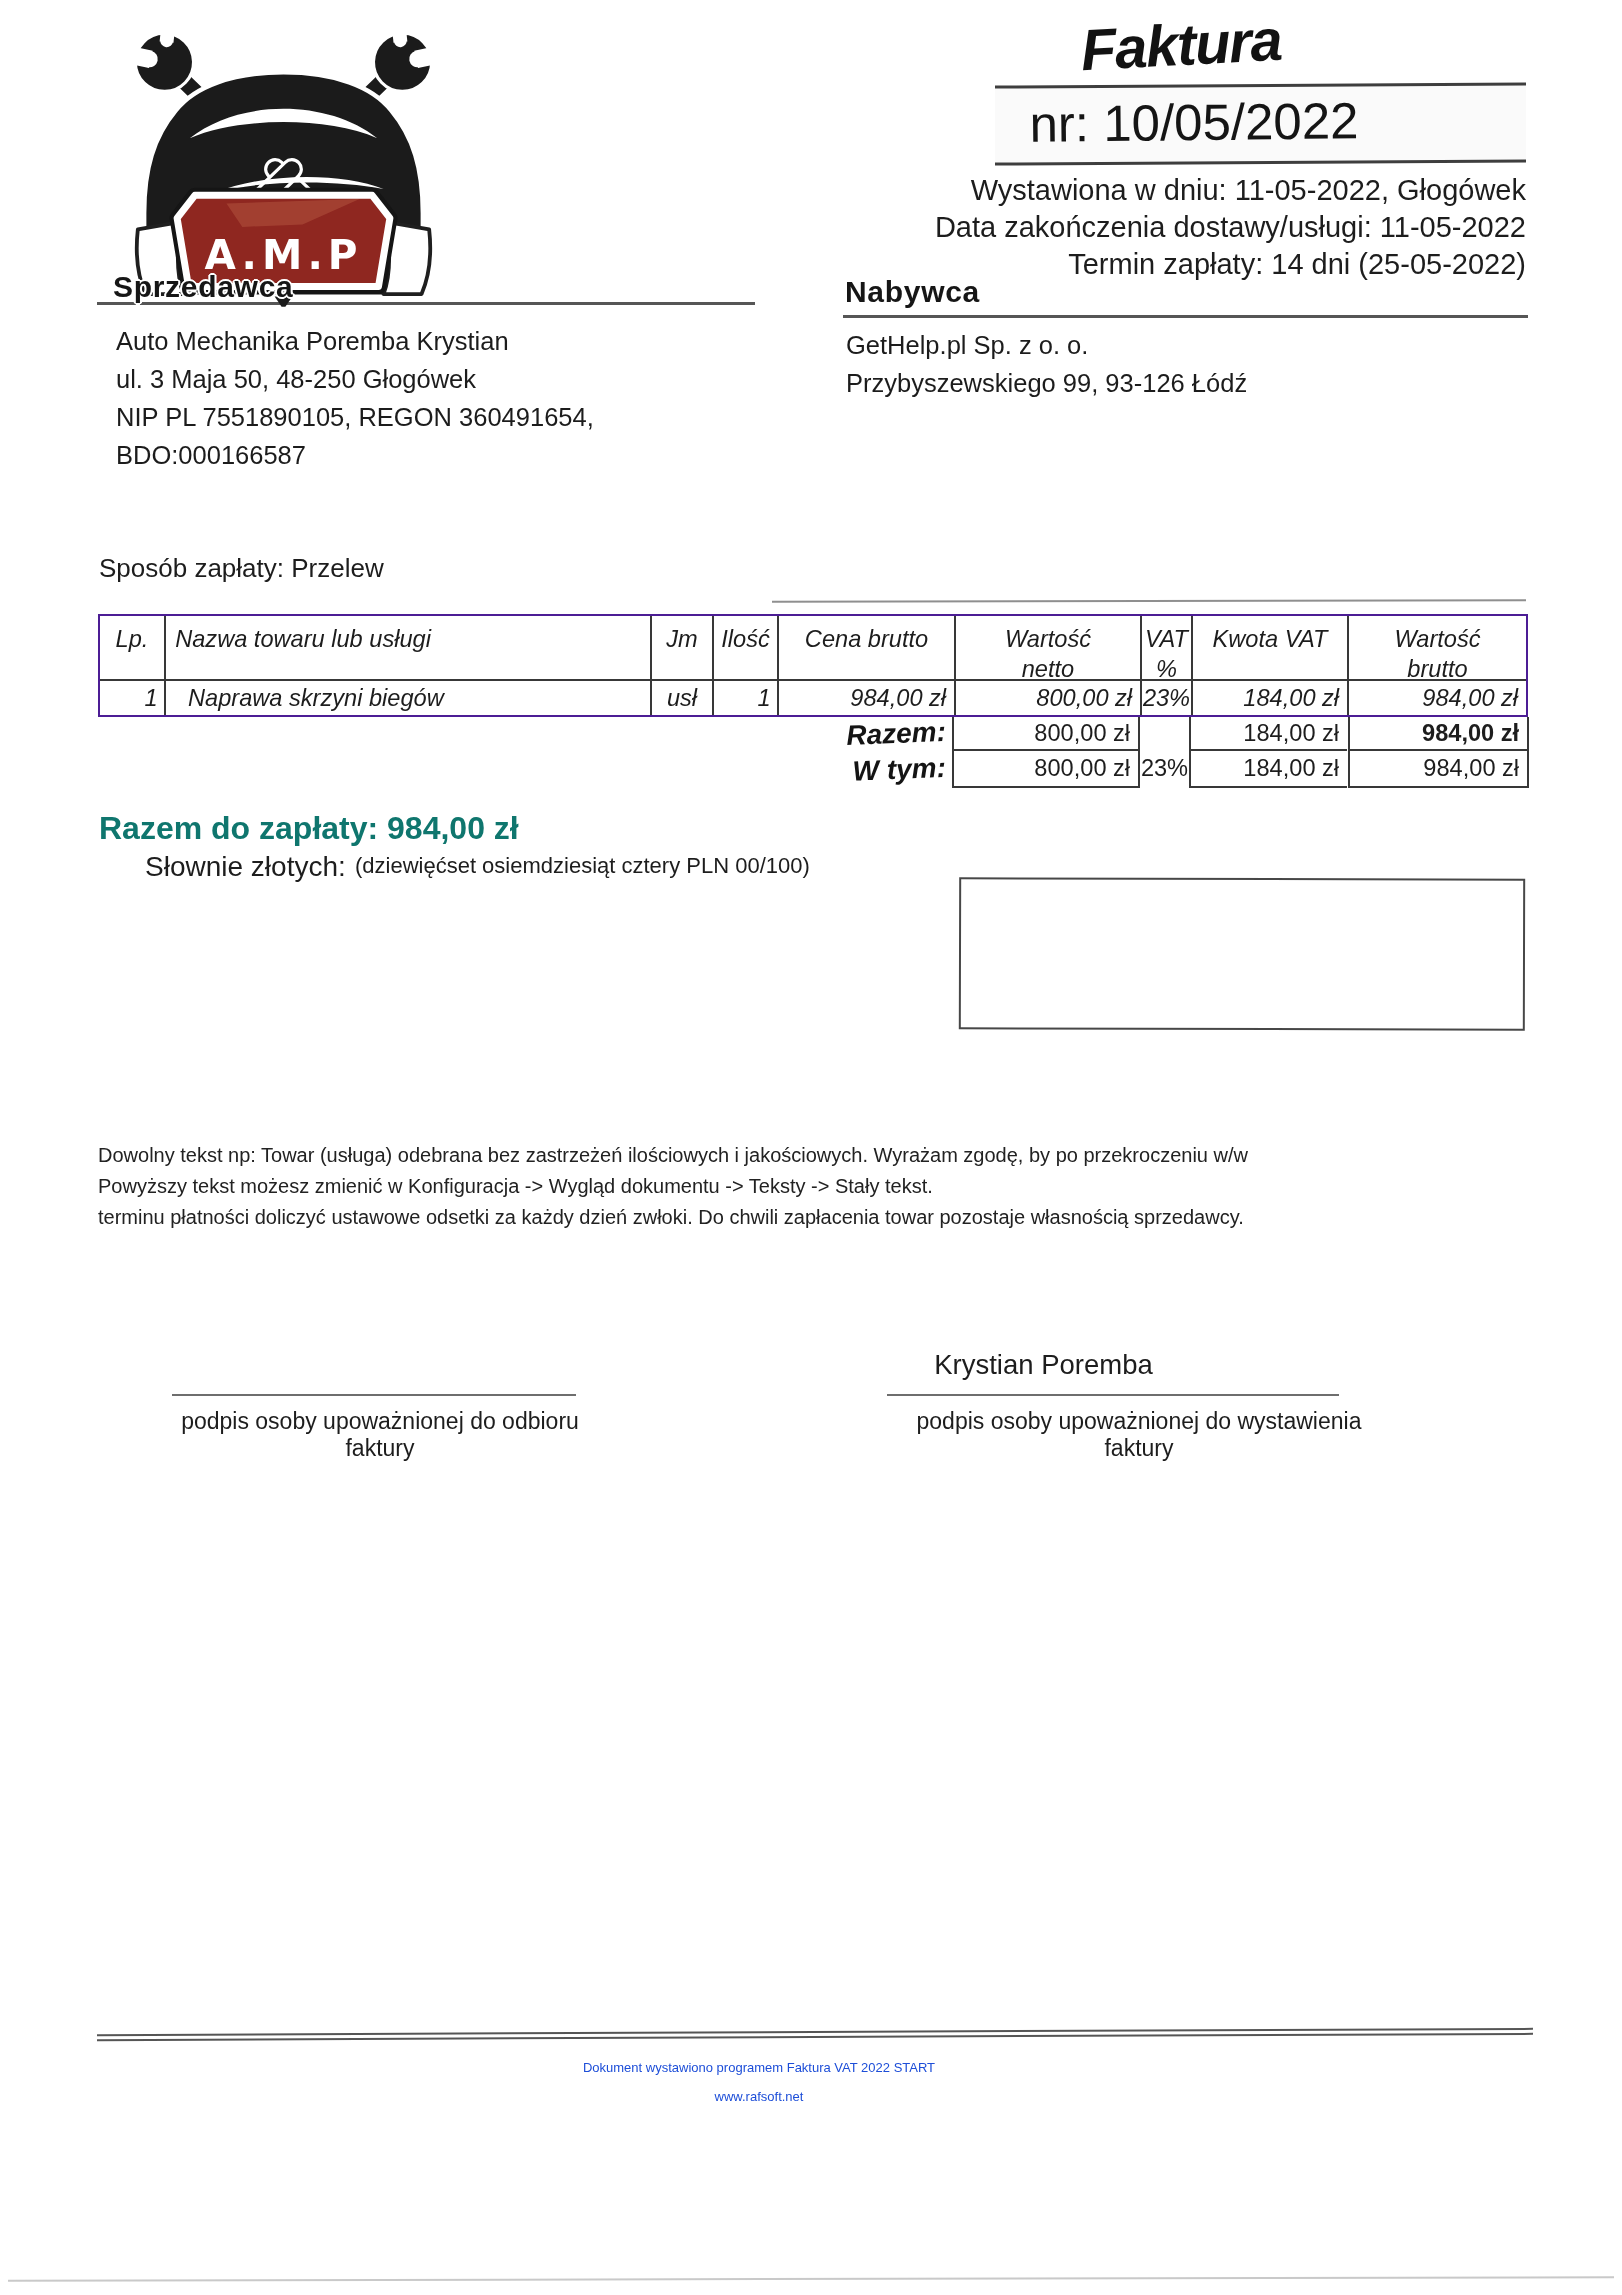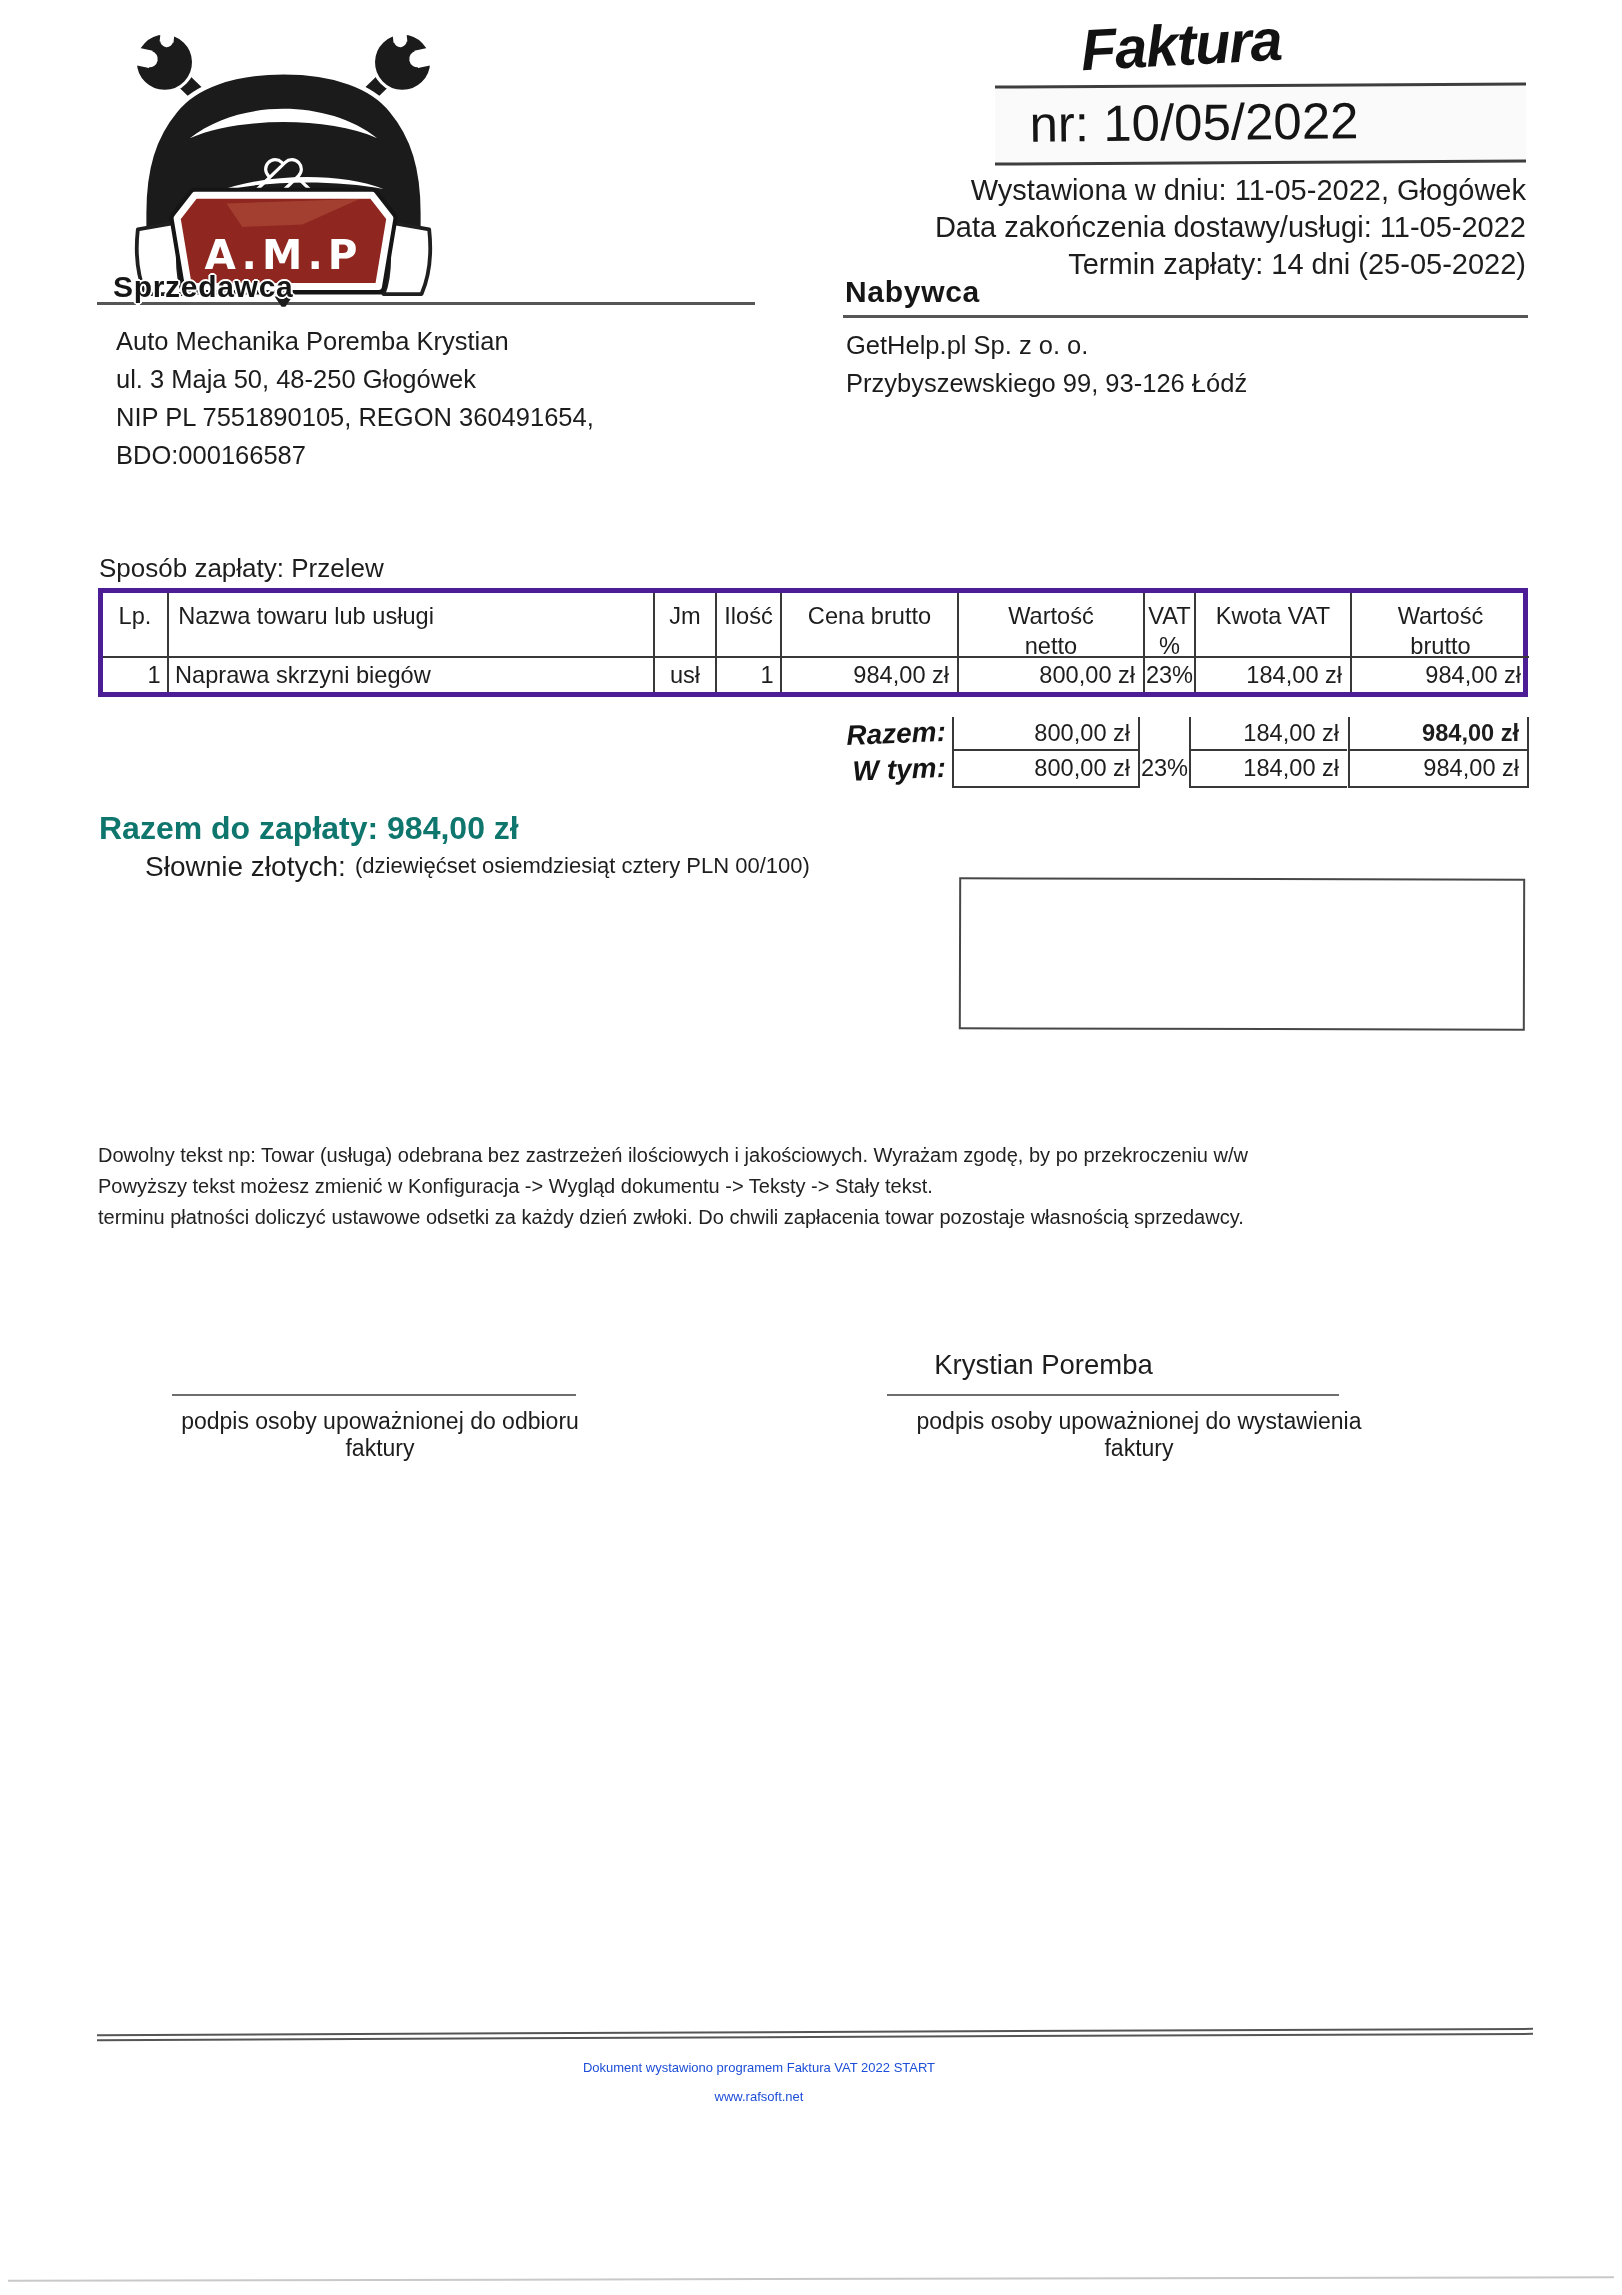--- a/index.html
+++ b/index.html
@@ -28,32 +28,32 @@
   .hdr-line { position:absolute; left:995px; width:531px; height:3.3px; background:#3e3e3e; transform:rotate(-0.35deg); }
   .number {
     position:absolute; left:1011px; top:93px; width:366px; text-align:center;
     font-size:51px; font-weight:400; letter-spacing:0px; transform:rotate(-0.6deg); color:#151515;
   }
   .dates { position:absolute; left:883px; top:172px; width:643px; text-align:right; font-size:29px; line-height:37px; }
   
   .payment { position:absolute; left:99px; top:553px; font-size:26px; }
   
   .tbl {
-    position:absolute; left:98px; top:588px; width:1430px;
-    border:5px solid #4c1d95; display:grid;
+    position:absolute; left:98px; top:614px; width:1430px;
+    border:2px solid #4c1d95; display:grid;
     grid-template-columns:64px 486px 62px 65px 177px 186px 51px 156px 179px;
-    grid-template-rows:65px 34px; background:#fff;
+    grid-template-rows:65px 34px; background:#fff;font-style:italic;
   }
   .c { border-left:2px solid #383838; font-size:23.6px; display:flex; }
   .c.first { border-left:none; }
   .hc { border-bottom:2px solid #383838; padding-top:7.9px; justify-content:center; align-items:flex-start; text-align:center; white-space:pre-line; line-height:30px; }
   .hc.name { justify-content:flex-start; padding-left:9.2px; }
   .dc { align-items:center; }
   .dc.num { justify-content:flex-end; padding-right:6.5px; }
-  .dc.name { padding-left:6px;text-align:center; }
+  .dc.name { padding-left:22px;text-align:center; }
   .dc.ctr { justify-content:center;text-align:right; }
   .dc.money { justify-content:flex-end; padding-right:7.9px; }
   
   .totals { position:absolute; left:98px; top:717px; width:1430px; height:73px; }
   .tcell { position:absolute; font-size:23.6px; display:flex; align-items:center; justify-content:flex-end; padding-right:7.9px; background:#fff; }
   .bl { border-left:2px solid #383838; } .br { border-right:2px solid #383838; } .bb { border-bottom:2px solid #383838; }
   .tot-label { position:absolute; width:285px; text-align:right; font-size:28px; font-weight:bold; font-style:italic; transform:rotate(-2.5deg); color:#141414; }
   
   .total-due { position:absolute; left:99px; top:810px; font-size:32px; font-weight:bold; color:#0f766e; }
   .words { position:absolute; left:145px; top:851px; font-size:28px; }

